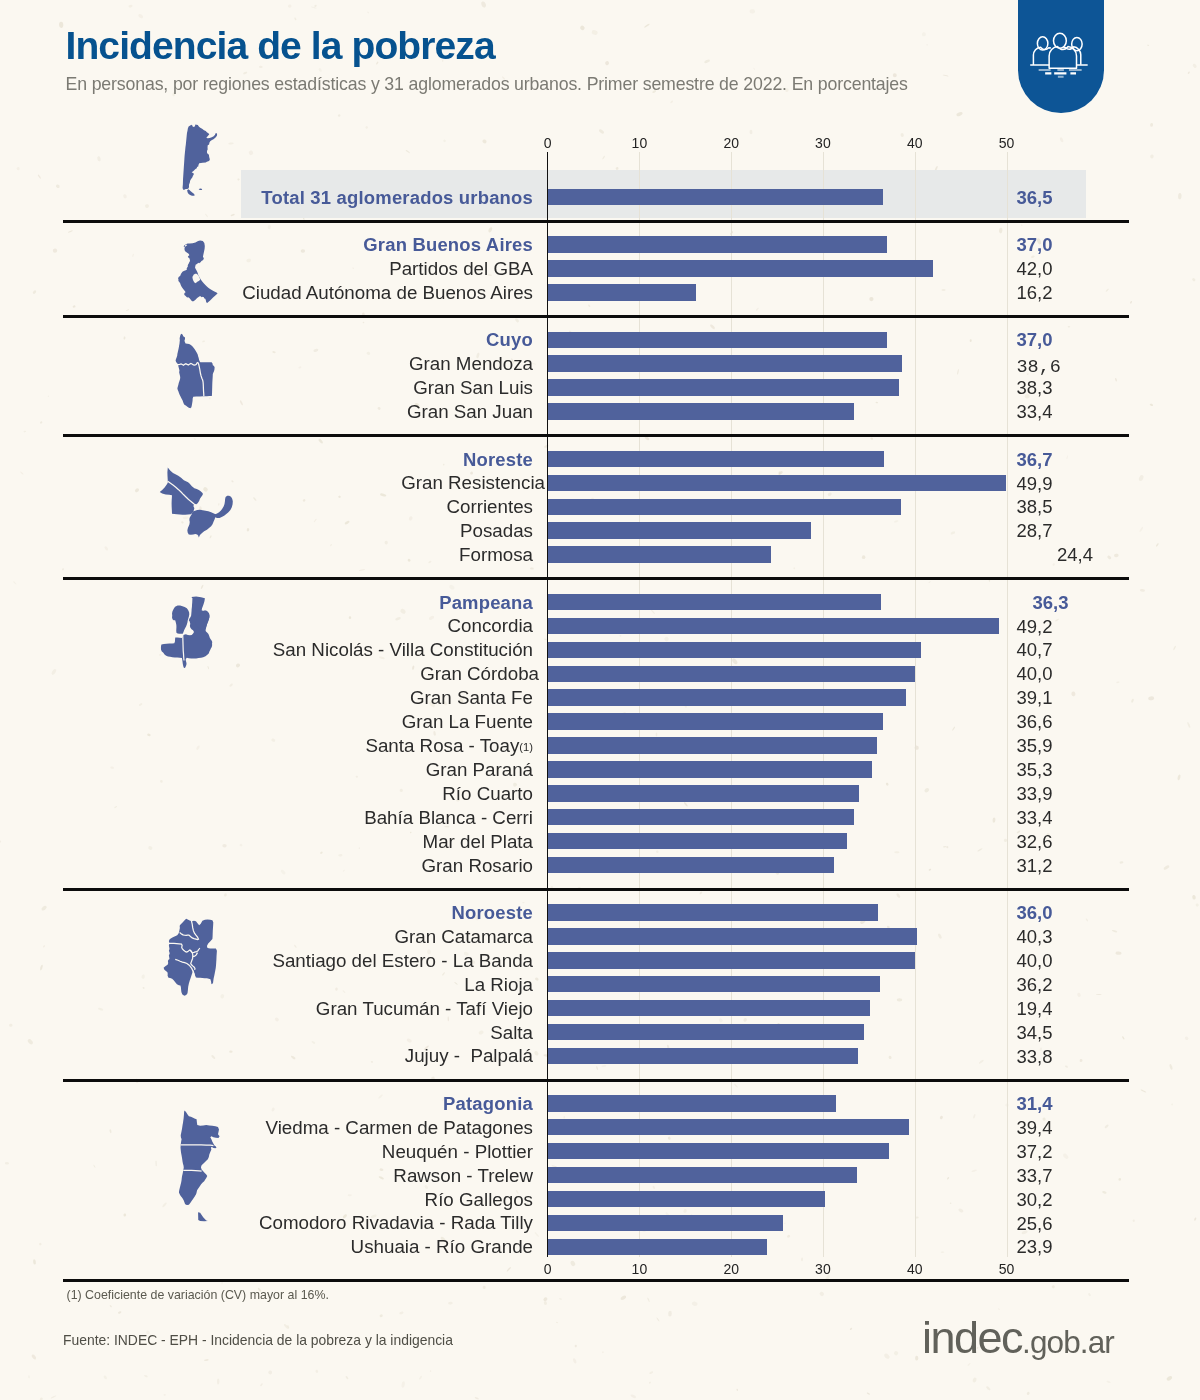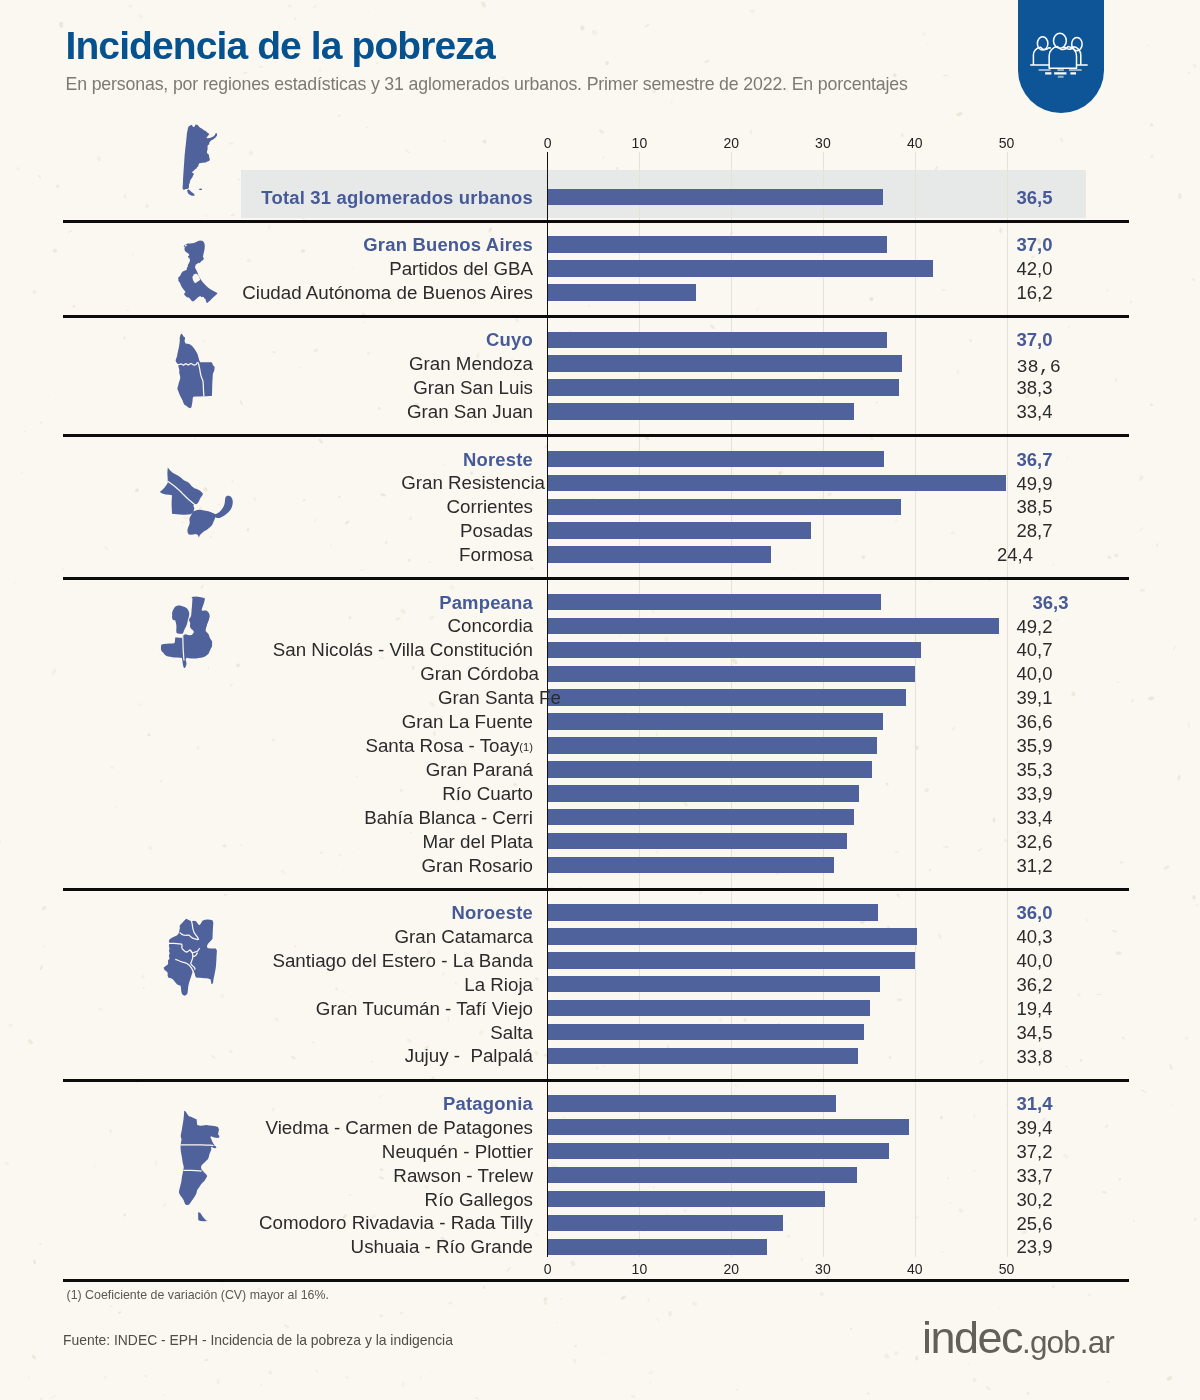--- a/index.html
+++ b/index.html
@@ -676,21 +676,21 @@
       <div class="rowlabel" style="left:0;width:533px;top:474.4px;margin-left:12px;">Gran Resistencia</div>
       <div class="rowval" style="left:1016.5px;top:474.5px;">49,9</div>
       <div class="bar" style="left:547.6px;top:498.5px;width:353.4px;height:16.6px;"></div>
       <div class="rowlabel" style="left:0;width:533px;top:498.3px;">Corrientes</div>
       <div class="rowval" style="left:1016.5px;top:498.4px;">38,5</div>
       <div class="bar" style="left:547.6px;top:522.4px;width:263.4px;height:16.6px;"></div>
       <div class="rowlabel" style="left:0;width:533px;top:522.2px;">Posadas</div>
       <div class="rowval" style="left:1016.5px;top:522.3px;">28,7</div>
       <div class="bar" style="left:547.6px;top:546.3px;width:223.9px;height:16.6px;"></div>
       <div class="rowlabel" style="left:0;width:533px;top:546.1px;">Formosa</div>
-      <div class="rowval" style="left:997px;top:546.2px;">24,4</div>
+      <div class="rowval" style="left:1057px;top:546.2px;">24,4</div>
       <div class="rule" style="left:63px;top:887.8px;width:1066px;"></div>
       <div class="mapicon" style="left:159.5px;top:595.5px;width:53.2px;height:72.8px;"><svg width="53.2" height="72.8" viewBox="0.00 -0.40 53.50 74.20">
           <path d="M31.6,0.7 L36.5,0.2 L41.5,0.9 L45.4,2.0 L45.0,4.7 L44.2,7.5 L43.3,10.0 L42.5,12.2 L42.1,14.2 L43.2,14.7 L44.2,14.7 L45.4,14.5 L47.1,14.7 L48.5,15.8 L49.6,17.2 L50.1,19.1 L50.0,21.4 L49.3,23.6 L48.3,25.9 L47.6,28.1 L47.1,30.3 L46.5,32.5 L46.1,34.7 L46.5,35.9 L47.9,37.0 L49.0,38.4 L49.8,40.3 L50.3,42.0 L51.1,43.4 L52.1,44.8 L52.9,46.5 L52.7,48.1 L52.8,49.8 L52.4,51.5 L51.5,53.2 L50.7,54.8 L49.9,56.5 L49.3,58.2 L47.9,59.6 L46.0,61.0 L43.7,62.1 L41.5,62.6 L39.0,62.9 L36.5,63.2 L34.0,63.3 L31.5,63.3 L29.0,63.1 L27.0,62.6 L25.9,63.7 L26.0,65.7 L26.5,67.4 L26.7,69.0 L26.2,70.7 L25.4,72.4 L24.4,73.2 L23.7,72.1 L23.2,70.4 L22.8,68.5 L22.6,66.5 L22.3,64.6 L22.0,62.9 L19.8,62.6 L17.3,62.3 L14.8,62.2 L12.3,62.0 L9.9,61.6 L7.8,61.2 L6.0,60.5 L4.5,59.6 L3.6,58.2 L2.8,57.1 L1.5,56.2 L0.7,54.5 L0.6,52.6 L0.7,50.6 L1.1,49.0 L3.6,48.6 L6.4,48.3 L9.2,48.0 L12.0,47.9 L14.2,47.8 L14.9,45.9 L15.0,43.8 L15.2,42.0 L17.4,42.0 L19.8,42.1 L21.9,42.3 L22.5,40.3 L24.1,39.1 L26.0,38.6 L28.0,39.3 L30.1,39.7 L32.0,39.3 L33.4,37.8 L34.3,36.2 L33.3,34.5 L31.8,33.4 L30.5,31.7 L30.1,29.8 L30.5,27.8 L29.9,25.7 L29.0,24.2 L29.7,22.5 L30.8,21.1 L31.4,19.4 L31.6,17.2 L31.8,15.0 L31.9,12.8 L32.2,10.5 L32.3,8.3 L32.5,6.1 L32.6,3.8 L32.7,2.0 Z" fill="#50629c"></path>
           <path d="M15.0,10.5 L17.6,9.4 L20.1,9.3 L22.6,10.0 L24.8,10.8 L27.0,12.2 L28.4,14.2 L29.3,16.1 L29.5,18.3 L29.1,20.6 L28.5,22.5 L27.9,24.6 L27.6,26.7 L27.0,28.6 L26.2,30.6 L25.2,32.5 L24.2,34.5 L23.6,36.4 L22.8,38.0 L20.9,38.2 L19.2,38.1 L17.6,37.8 L16.4,37.0 L16.2,35.0 L16.3,33.1 L16.4,31.1 L16.3,29.2 L15.9,27.2 L15.4,25.4 L15.1,24.2 L13.5,24.2 L12.4,23.2 L11.9,21.4 L12.1,19.4 L11.9,17.5 L12.3,15.5 L13.0,13.9 L13.8,12.4 Z" fill="#50629c"></path>
           <path d="M45.1,14.7 L46.6,14.6 L47.9,15.4 L49.0,16.9 L49.8,18.7 L50.0,20.8 L49.6,23.1 L48.9,25.3 L48.0,27.4 L47.2,29.5 L46.5,31.4 L45.9,33.1 L44.3,33.9 L42.3,33.9 L40.7,33.2 L39.2,32.1 L37.7,30.9 L36.5,29.3 L35.9,27.2 L36.4,25.2 L37.2,23.2 L38.1,21.4 L39.2,19.8 L40.5,18.5 L42.0,17.2 L43.3,15.8 Z" fill="#50629c"></path>
           <path d="M14.2,40.3 L16.4,40.5 L18.7,40.5 L20.9,40.6 L22.7,40.6" fill="none" stroke="#fbf8f1" stroke-width="1.25"></path>
           <path d="M22.7,38.7 L22.9,42.0 L23.0,45.4 L23.1,48.7 L23.2,52.0 L23.3,55.4 L23.6,58.7 L23.8,62.1 L24.1,65.4" fill="none" stroke="#fbf8f1" stroke-width="1.25"></path>
         </svg></div>
       <div class="bar" style="left:547.6px;top:593.7px;width:333.2px;height:16.6px;"></div>
       <div class="rowlabel b" style="left:0;width:533px;top:593.5px;">Pampeana</div>
@@ -698,21 +698,21 @@
       <div class="bar" style="left:547.6px;top:617.6px;width:451.6px;height:16.6px;"></div>
       <div class="rowlabel" style="left:0;width:533px;top:617.4px;">Concordia</div>
       <div class="rowval" style="left:1016.5px;top:617.5px;">49,2</div>
       <div class="bar" style="left:547.6px;top:641.5px;width:373.5px;height:16.6px;"></div>
       <div class="rowlabel" style="left:0;width:533px;top:641.3px;">San Nicolás - Villa Constitución</div>
       <div class="rowval" style="left:1016.5px;top:641.4px;">40,7</div>
       <div class="bar" style="left:547.6px;top:665.5px;width:367.1px;height:16.6px;"></div>
       <div class="rowlabel" style="left:0;width:533px;top:665.3px;padding-left:6px;">Gran Córdoba</div>
       <div class="rowval" style="left:1016.5px;top:665.4px;">40,0</div>
       <div class="bar" style="left:547.6px;top:689.4px;width:358.9px;height:16.6px;"></div>
-      <div class="rowlabel" style="left:0;width:533px;top:689.2px;padding-left:28px;">Gran Santa Fe</div>
+      <div class="rowlabel" style="left:0;width:533px;top:689.2px;">Gran Santa Fe</div>
       <div class="rowval" style="left:1016.5px;top:689.3px;">39,1</div>
       <div class="bar" style="left:547.6px;top:713.3px;width:335.9px;height:16.6px;"></div>
       <div class="rowlabel" style="left:0;width:533px;top:713.1px;">Gran La Fuente</div>
       <div class="rowval" style="left:1016.5px;top:713.2px;">36,6</div>
       <div class="bar" style="left:547.6px;top:737.2px;width:329.5px;height:16.6px;"></div>
       <div class="rowlabel" style="left:0;width:533px;top:737.0px;">Santa Rosa - Toay<span class="fn">(1)</span></div>
       <div class="rowval" style="left:1016.5px;top:737.1px;">35,9</div>
       <div class="bar" style="left:547.6px;top:761.1px;width:324.0px;height:16.6px;"></div>
       <div class="rowlabel" style="left:0;width:533px;top:760.9px;">Gran Paraná</div>
       <div class="rowval" style="left:1016.5px;top:761.0px;">35,3</div>

